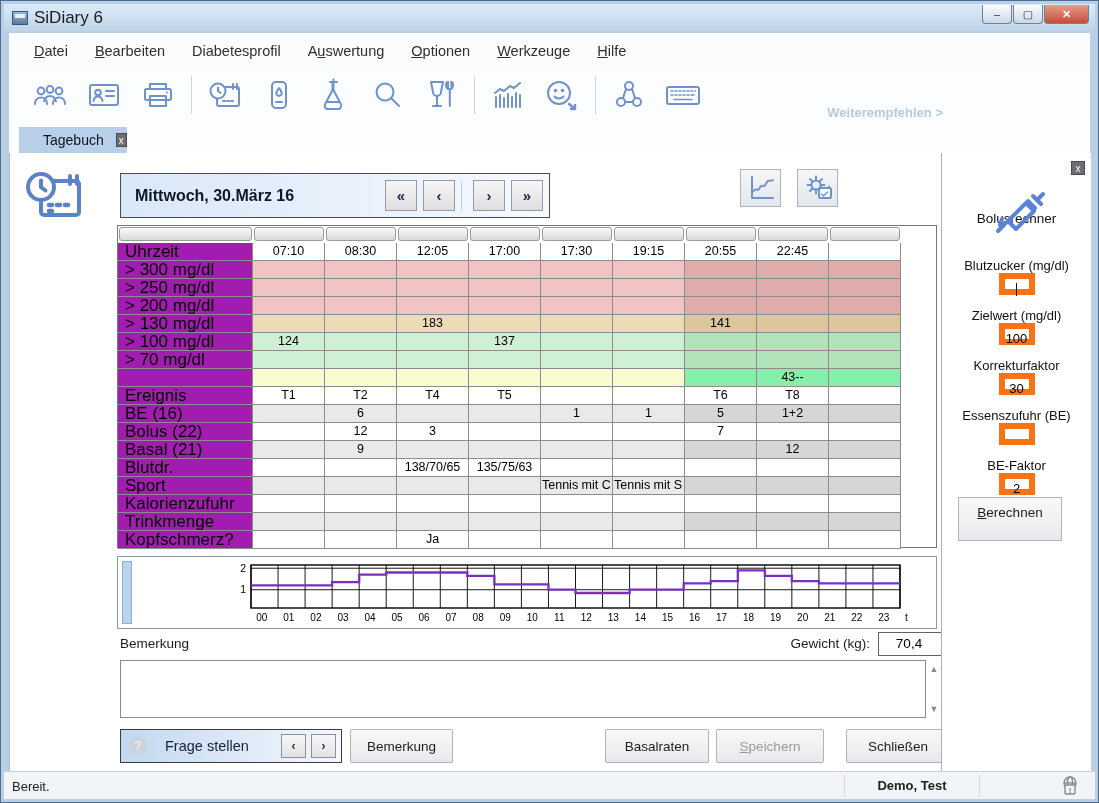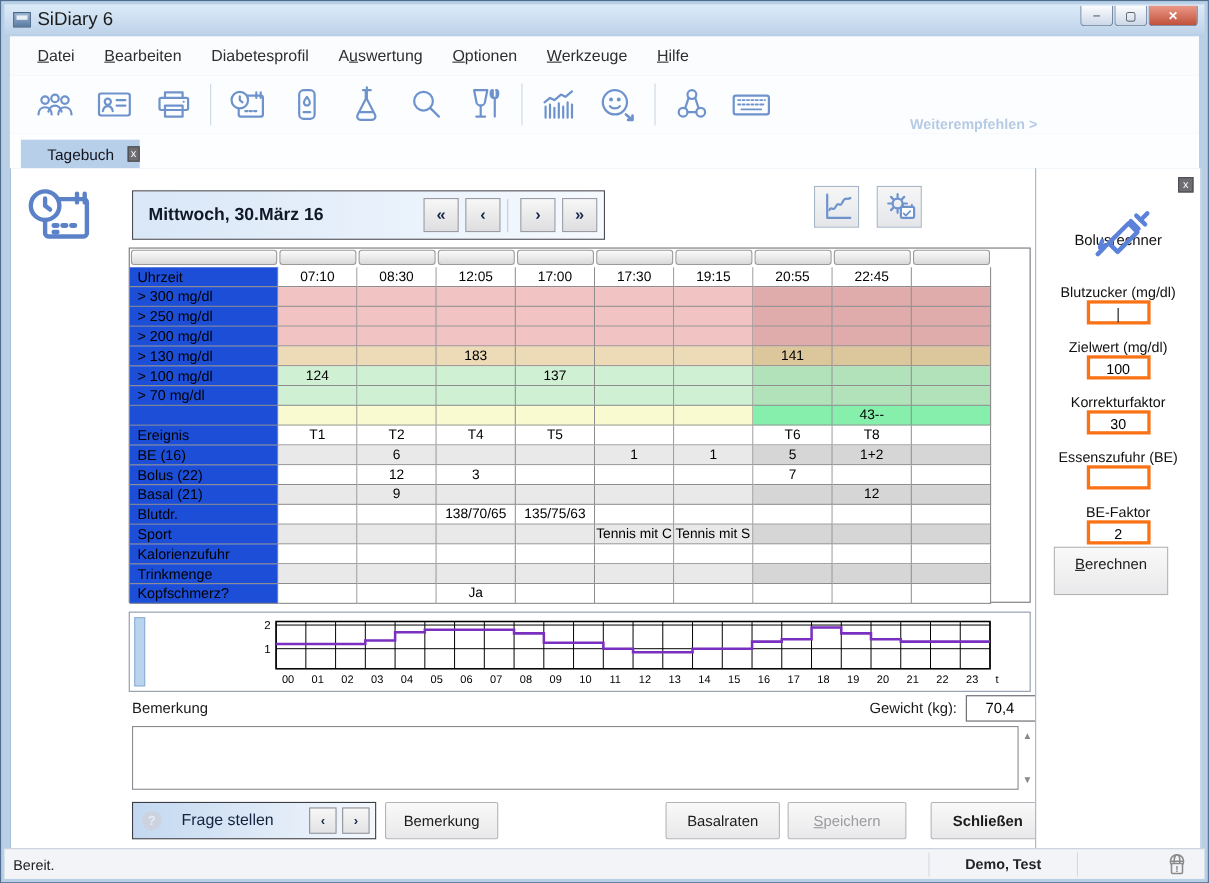--- a/index.html
+++ b/index.html
@@ -55,21 +55,21 @@
   .mini-btn svg { stroke:#6e93cc; fill:none; stroke-width:2; stroke-linecap:round; stroke-linejoin:round; }
   
   #diary-table { position:absolute; left:107px; top:72px; width:820px; height:323px;
     border:1px solid #77777c; background:#fff; }
   .t-grid { display:grid; grid-template-columns:135px repeat(9,72px); }
   .th-row { height:17px; }
   .th-btn { height:14px; margin:1px 1px 1px 1px; border:1px solid #9a9a9a; border-radius:3px;
     background:linear-gradient(#fbfbfb,#d9d9d9); }
   .cell { height:18px; border-bottom:1px solid #8d8d90; border-right:1px solid #8d8d90;
     font-size:12.5px; line-height:17px; text-align:center; color:#000; overflow:hidden; white-space:nowrap; }
-  .lbl { text-align:left; padding-left:7px; font-size:13px; background:#1d4ed8; }
+  .lbl { text-align:left; padding-left:7px; font-size:17px; background:#a21caf; }
   .long { text-align:left; padding-left:1px; }
   .c-white{background:#fff}        .c-white.dark{background:#fff}
   .c-red{background:#f1c3c3}       .c-red.dark{background:#dfabab}
   .c-tan{background:#ecdbb6}       .c-tan.dark{background:#dcc69c}
   .c-green{background:#cff0d2}     .c-green.dark{background:#b2e2ba}
   .c-yellow{background:#fafad0}    .c-yellow.dark{background:#86efac}
   .c-grey{background:#e9e9e9}      .c-grey.dark{background:#d6d6d6}
   
   #basal-panel { position:absolute; left:107px; top:403px; width:820px; height:73px;
     border:1px solid #8d99a8; background:#fff; }
@@ -94,21 +94,21 @@
   .btn { position:absolute; top:576px; height:34px; border:1px solid #b3b3b6; border-radius:2px;
     background:linear-gradient(#f9f9f9,#e9e9eb); font-size:13.5px; color:#1c1c1c; display:flex;
     align-items:center; justify-content:center; }
   .btn.disabled { color:#9a9aa0; }
   
   #bolus-title { position:absolute; left:0; top:10px; width:100%; text-align:center; font-size:13.5px; color:#111;margin-top:48px; }
   #bolus-close { position:absolute; right:6px; top:8px; }
   #syringe { position:absolute; left:46px; top:28px; }
   #bolus-fields { position:absolute; left:0; top:92px; width:100%; display:flex; flex-direction:column; align-items:center; }
   .b-label { font-size:13px; color:#101010; margin-top:13px; }
-  .b-input { width:58px; height:22px; border:3px solid #f97316; background:#fff; font-size:13px;
+  .b-input { width:36px; height:22px; border:6px solid #f97316; background:#fff; font-size:13px;
     text-align:center; line-height:20px; position:relative; }
   .caret { display:inline-block; width:1px; height:13px; background:#111; vertical-align:middle; }
   #berechnen-btn { position:absolute; left:16px; top:344px; width:104px; height:44px; border:1px solid #b3b3b6;
     background:linear-gradient(#f9f9f9,#e9e9eb); font-size:13.5px; color:#1c1c1c; text-align:center; line-height:30px; }
   
   #statusbar { position:absolute; left:3px; right:3px; bottom:3px; height:28px; background:#f2f4f7;
     border-top:1px solid #c8d0da; font-size:13px; color:#222; }
   #status-left { position:absolute; left:8px; top:7px; }
   #status-right { position:absolute; left:848px; top:6px; width:120px; text-align:center; font-weight:bold; }
   .st-sep { position:absolute; top:3px; width:1px; height:22px; background:#d4dae2; }
@@ -574,21 +574,21 @@
       <div id="ask-label">Frage stellen</div>
       <div class="ask-nav">‹</div>
       <div class="ask-nav">›</div>
     </div>
     <div class="btn" style="left:340px;width:103px;">Bemerkung</div>
     <div class="btn" style="left:595px;width:104px;">Basalraten</div>
     <div class="btn disabled" style="left:706px;width:108px;">
       <span class="ul">S</span>
         <span>peichern</span>
     </div>
-    <div class="btn" style="left:836px;width:104px;font-weight:bold;">Schließen</div>
+    <div class="btn" style="left:836px;width:104px;">Schließen</div>
   </div>
 
   <div id="rpanel">
     <div id="bolus-title">Bolusrechner</div>
     <div class="small-x" id="bolus-close">x</div>
     <div id="syringe">
       <svg width="60" height="56" viewBox="0 0 60 56" style="stroke:#5b82d8;fill:none;stroke-width:4;stroke-linecap:round;stroke-linejoin:round;">
         <path d="M20 40L38 22l8 8-18 18z"></path>
           <path d="M40 20l7 7"></path>
           <path d="M45 15l8 8"></path>

